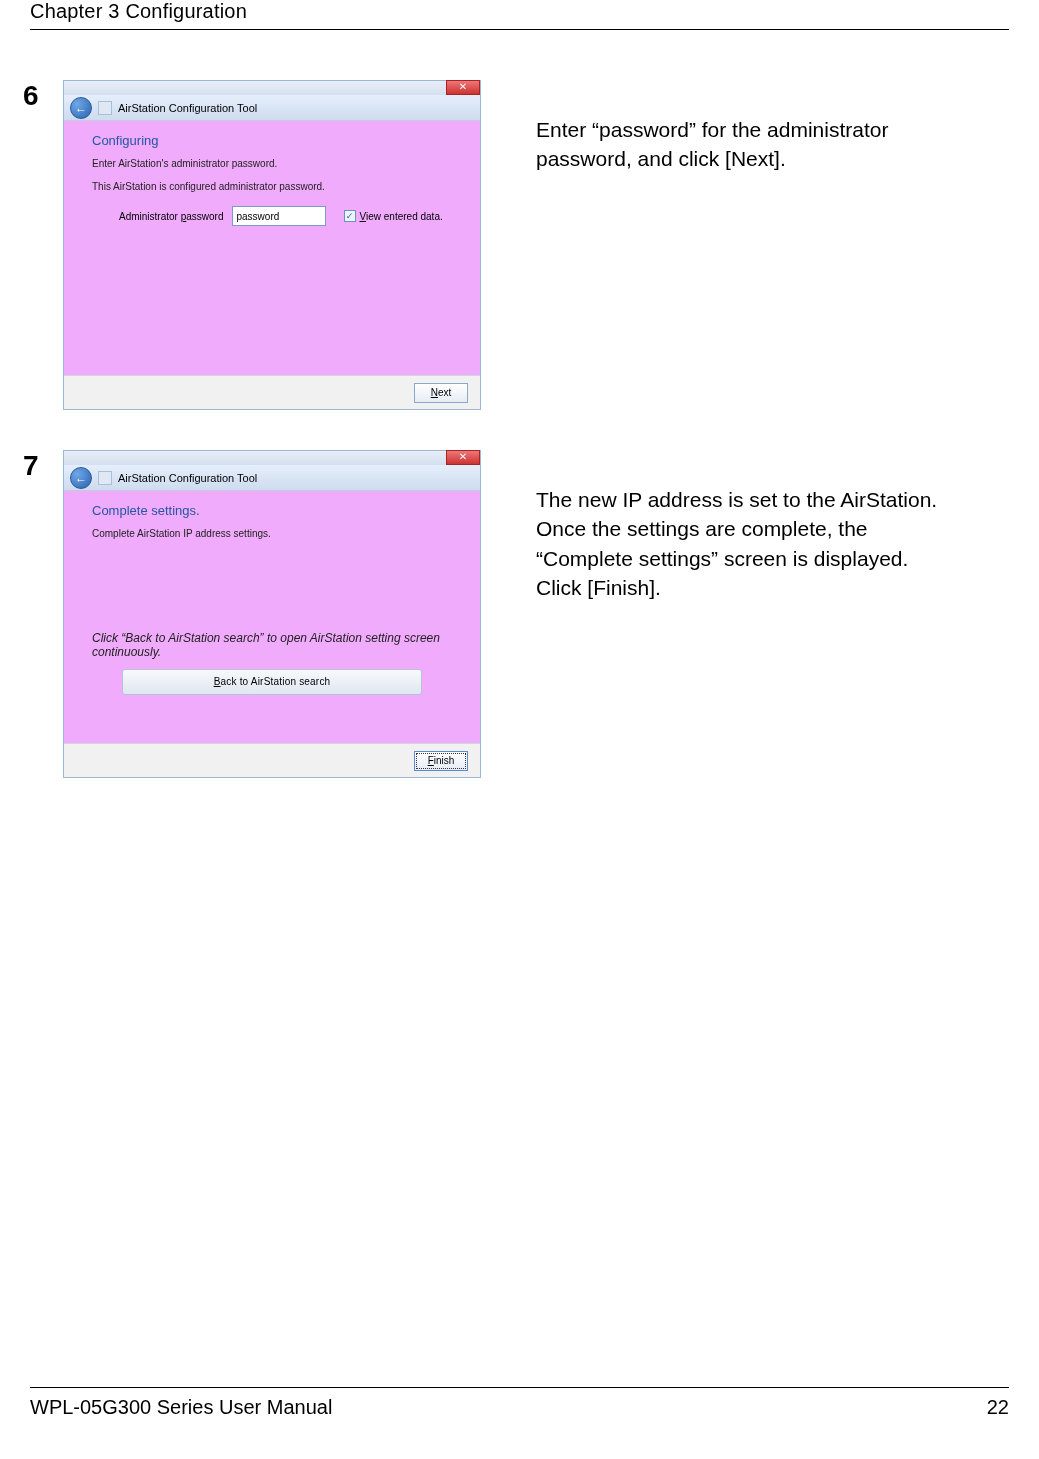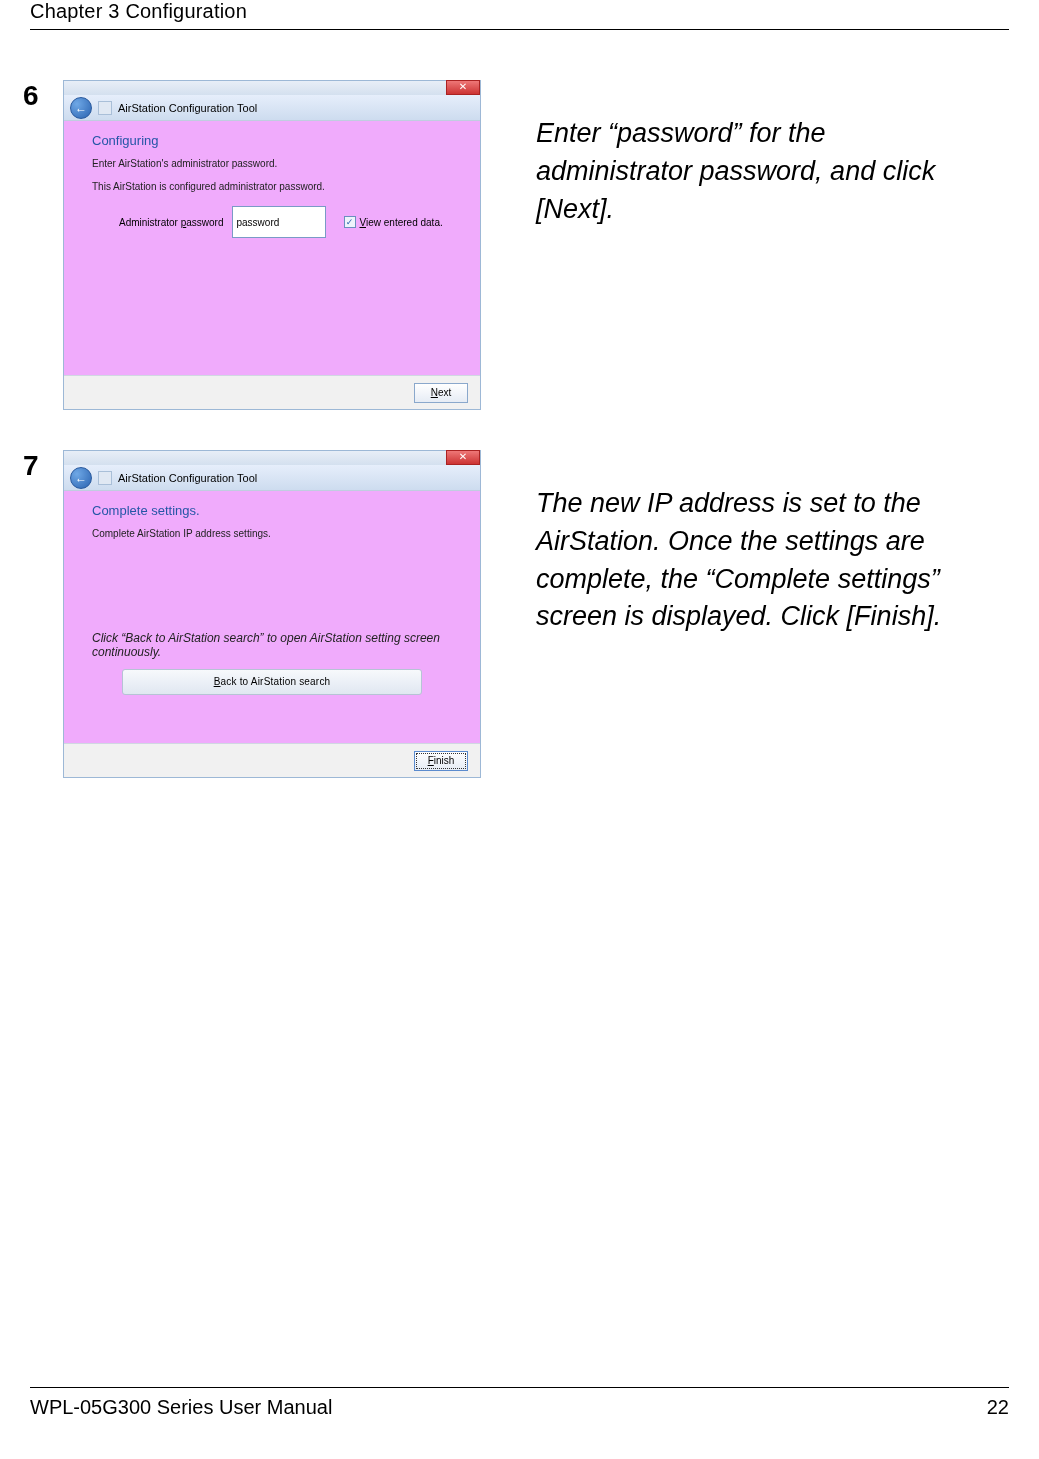--- a/index.html
+++ b/index.html
@@ -47,25 +47,24 @@
       font-family: "Myriad Pro", Arial, sans-serif;
     }
     .step-figure {
       width: 428px;
       flex-shrink: 0;
     }
     .step-text {
       flex: 1;
       padding-left: 45px;
       padding-top: 35px;
-      font-size: 27px;
+      font-size: 21px;
       line-height: 1.4;
       font-family: "Myriad Pro", Arial, sans-serif;
       max-width: 455px;
-      font-style: italic;
     }
     
     .win {
       width: 418px;
       border: 1px solid #9db8d6;
       background: #fff;
       box-shadow: 0 0 0 3px #c9d8ea inset;
     }
     .win-title {
       height: 14px;
@@ -126,21 +125,21 @@
       display: flex;
       align-items: center;
       font-size: 10px;
       padding-left: 55px;
       gap: 8px;
       margin-top: 4px;
     }
     .input {
       border: 1px solid #7a9ac6;
       width: 94px;
-      height: 32px;
+      height: 20px;
       font-size: 10px;
       padding: 0 4px;
       background: #fff;
     }
     .checkbox {
       display: inline-flex;
       align-items: center;
       gap: 4px;
       font-size: 10px;
       margin-left: 10px;

